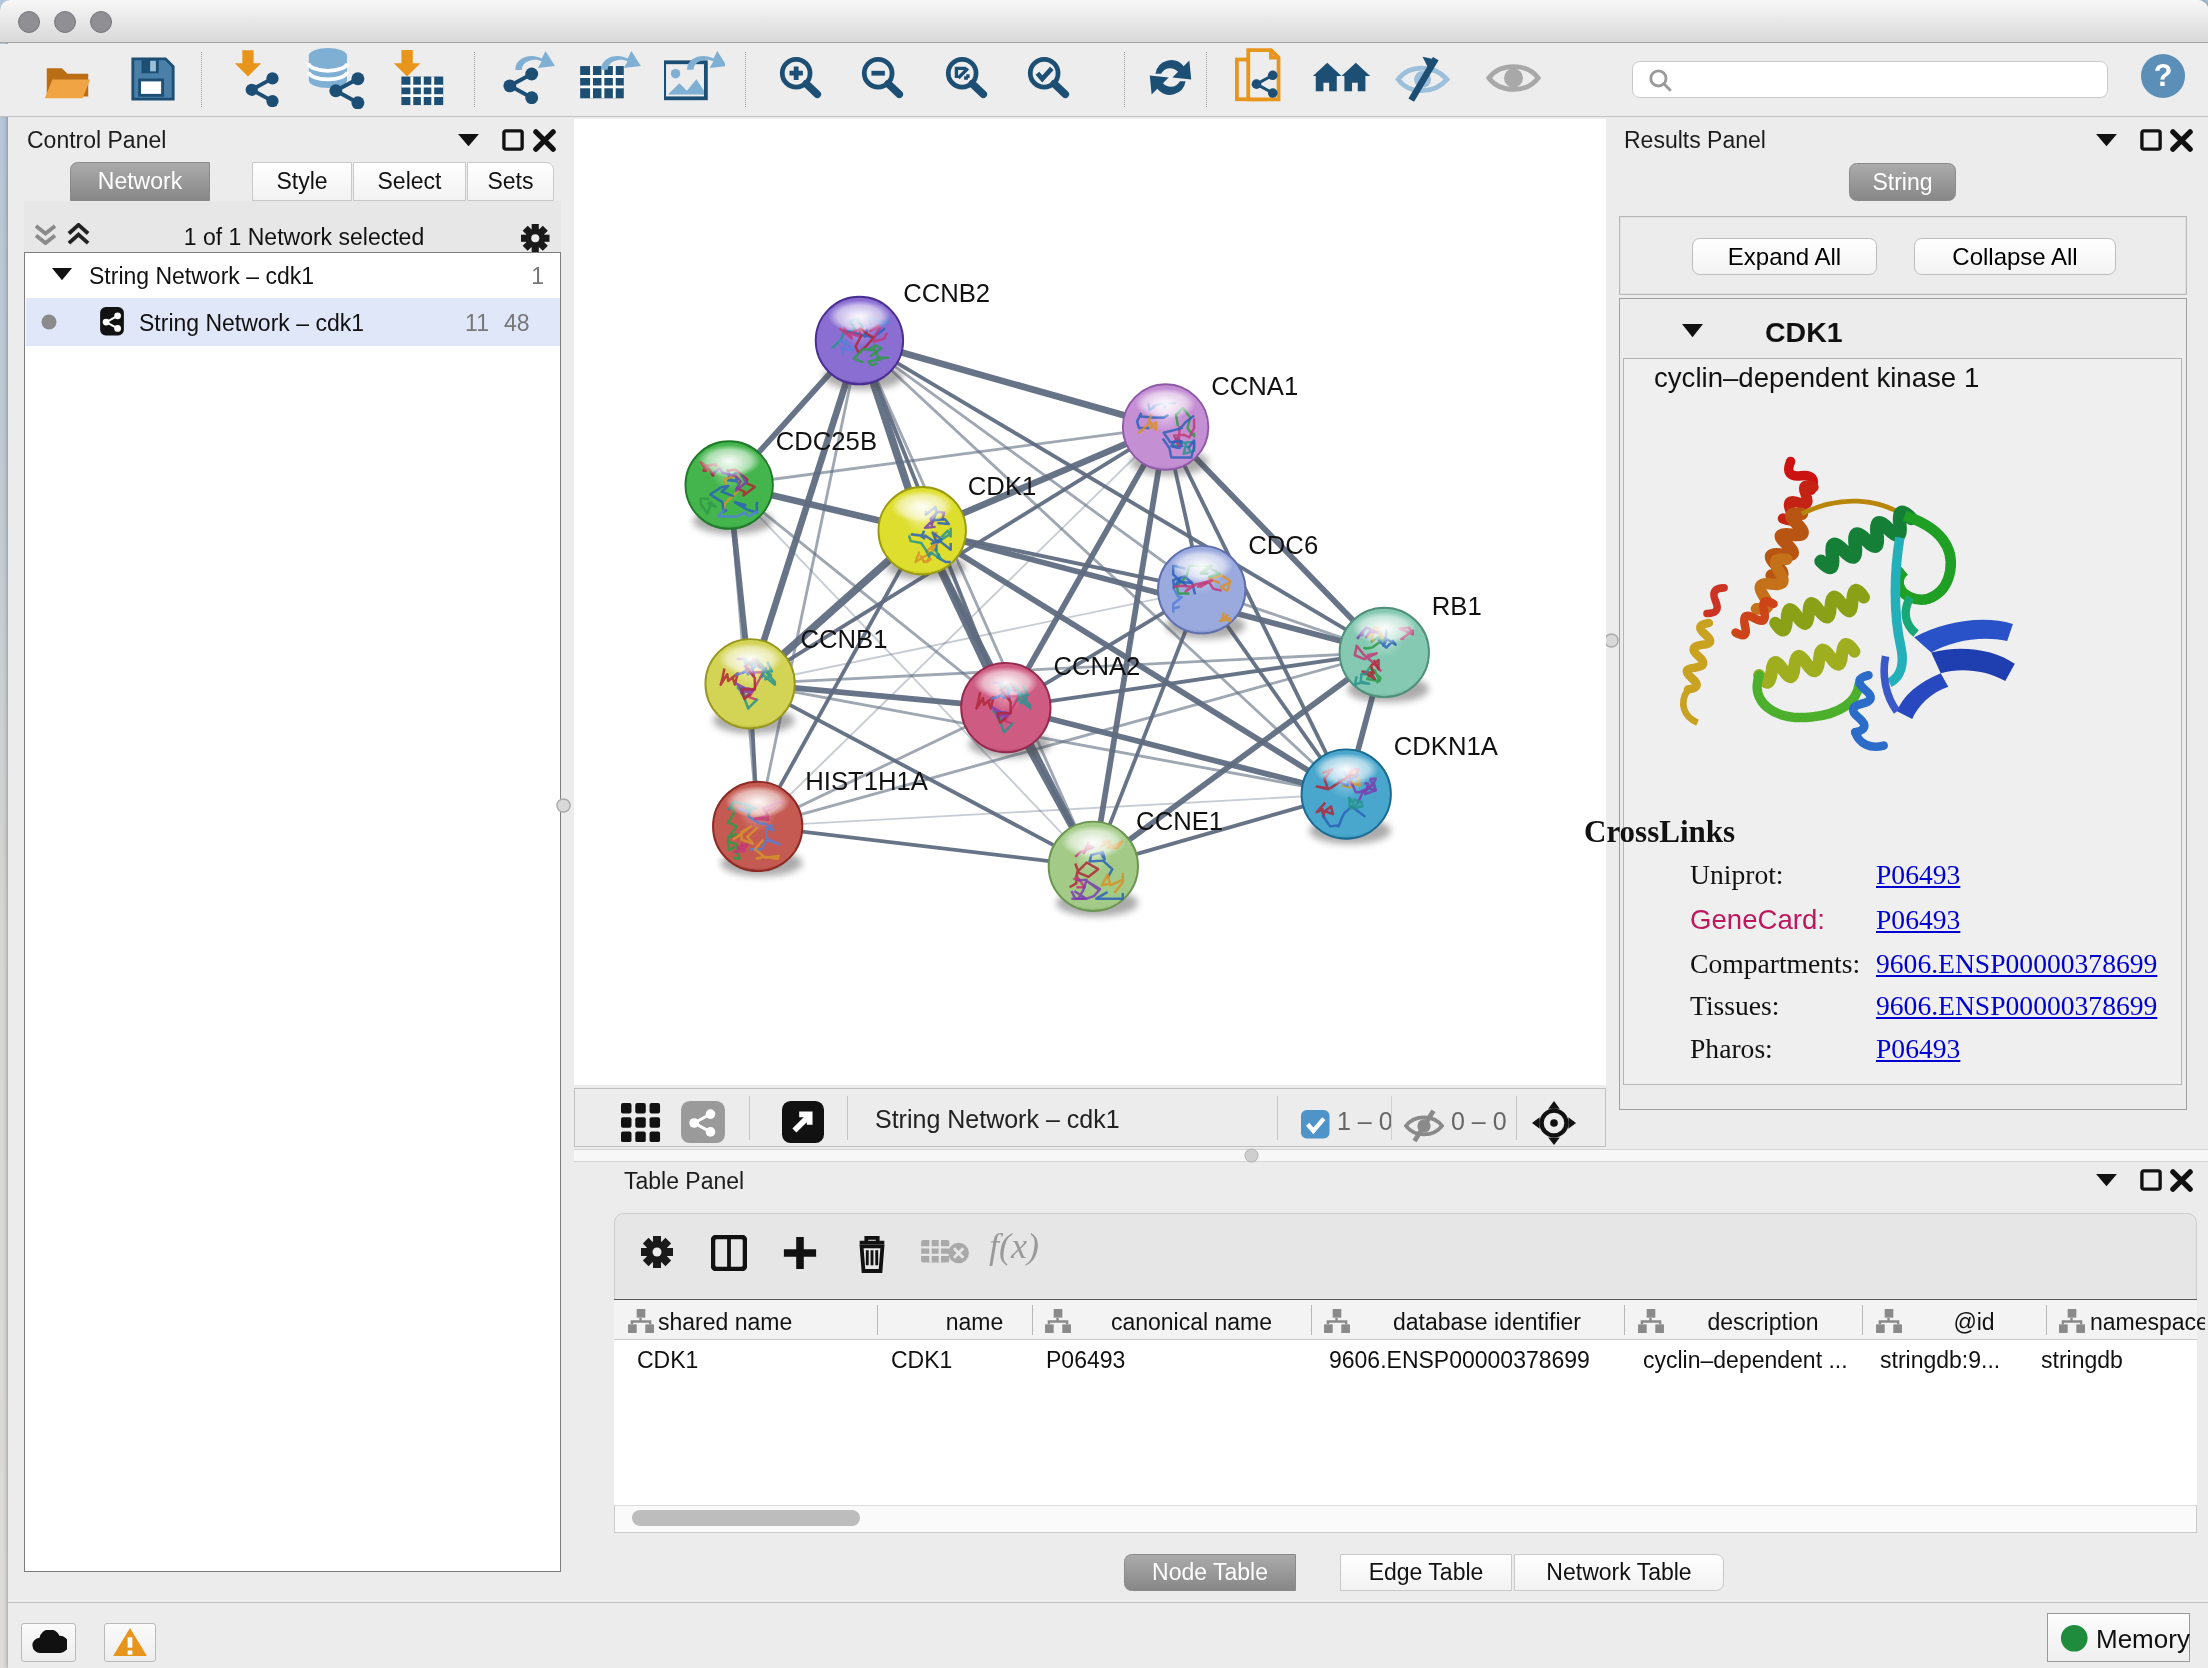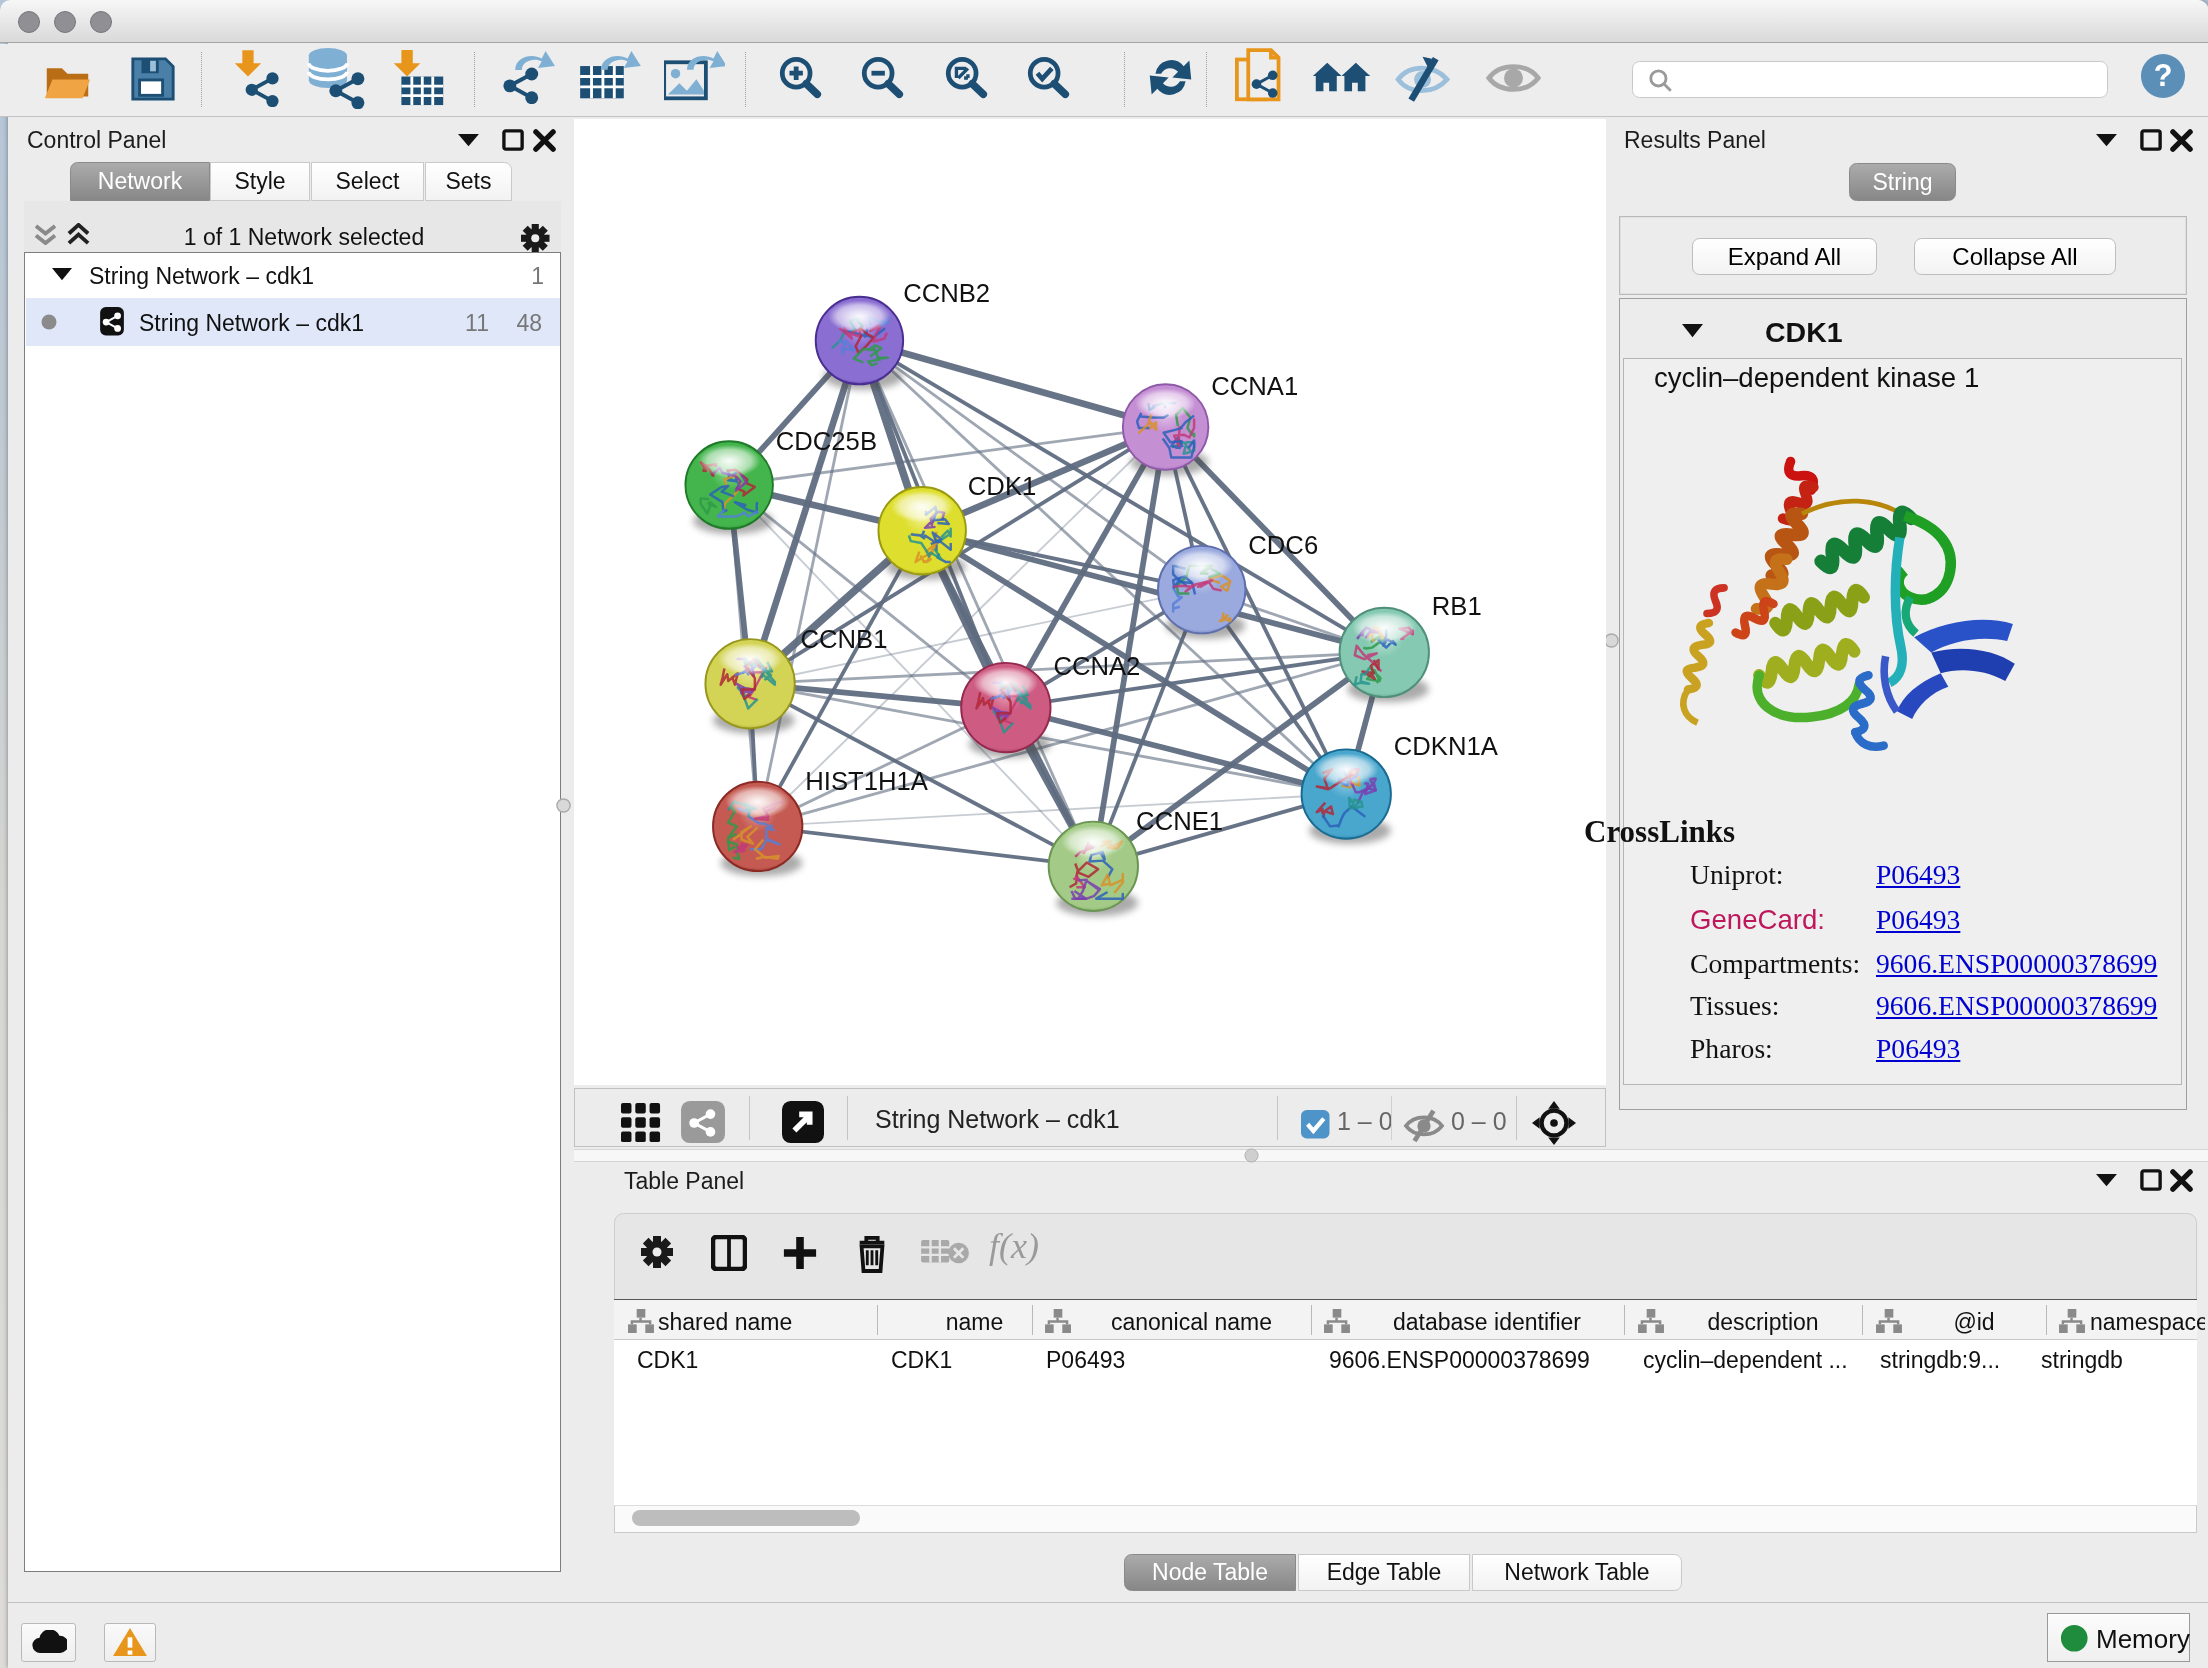--- a/index.html
+++ b/index.html
@@ -7,21 +7,21 @@
 #win{position:absolute;left:7.6px;top:0;width:2201px;height:1668px;background:#ececec;border-radius:11.4px 11.4px 0 0;box-shadow:0 0 5.7px rgba(0,0,0,.4);}
 #titlebar{position:absolute;left:0;top:0;width:100%;height:43px;background:linear-gradient(#f7f7f7,#d9d9d9);border-bottom:1px solid #a6a6a6;border-radius:10.5px 10.5px 0 0;}
 .tl{position:absolute;top:11.4px;width:22px;height:22px;border-radius:50%;background:#8f8f94;border:1px solid #76767c;}
 #title{position:absolute;top:7.6px;left:0;width:100%;text-align:left;font-size:27px;color:#3c3c3c;margin-top:48px;}
 #toolbar{position:absolute;left:0;top:44px;width:100%;height:73px;background:#ededed;border-bottom:1px solid #c3c3c3;}
 .tbsep{position:absolute;height:55px;width:0;border-left:1.9px dotted #9f9f9f;}
 .ticon{position:absolute;}
 #searchbox{position:absolute;left:1632px;top:61px;width:476px;height:37px;background:#fff;border:1.9px solid #c9c9c9;border-radius:7.6px;}
 .ptitle{font-size:23px;color:#1c1c1c;position:absolute;}
 .seltab{background:linear-gradient(#ababab,#878787);color:#fff;border:1px solid #8a8a8a;}
-.whitetab{background:linear-gradient(#ffffff,#f2f2f2);color:#111;border:1px solid #c9c9c9;}
+.whitetab{background:linear-gradient(#ffffff,#f2f2f2);color:#111;border:1px solid #c9c9c9;margin-left:42px;}
 .tabt{font-size:23px;text-align:center;position:absolute;display:flex;align-items:center;justify-content:center;}
 a.lnk{color:#0000d0;text-decoration:underline;}
 </style></head><body>
 <div id="win"></div>
 
 <div id="titlebar"></div>
 <div class="tl" style="left:18px"></div>
 <div class="tl" style="left:54px"></div>
 <div class="tl" style="left:90px"></div>
 <div id="title">Session: New Session</div>
@@ -215,21 +215,21 @@
     <g transform="translate(3,6) scale(0.55)">
       <circle cx="28" cy="6" r="6.5" fill="#fff"></circle>
       <circle cx="6" cy="18" r="6.5" fill="#fff"></circle>
       <circle cx="28" cy="30" r="6.5" fill="#fff"></circle>
       <line x1="6" y1="18" x2="28" y2="6" stroke="#fff" stroke-width="4"></line>
       <line x1="6" y1="18" x2="28" y2="30" stroke="#fff" stroke-width="4"></line>
     </g>
   </svg>
 <div class="abs" style="left:139px;top:310px;font-size:23px;color:#111">String Network – cdk1</div>
 <div class="abs" style="left:451px;top:310px;width:38px;text-align:right;font-size:23px;color:#777">11</div>
-<div class="abs" style="left:504px;top:310px;width:38px;text-align:right;font-size:23px;color:#777">48</div>
+<div class="abs" style="left:504px;top:310px;width:38px;font-size:23px;color:#777">48</div>
 <svg class="abs" style="left:556px;top:798px" width="15" height="15" viewBox="0 0 16 16">
     <circle cx="8" cy="8" r="7" fill="#d8d8d8" stroke="#aaa" stroke-width="1.5"></circle>
   </svg>
 <svg class="abs" style="left:1604px;top:633px" width="15" height="15" viewBox="0 0 16 16">
     <circle cx="8" cy="8" r="7" fill="#d8d8d8" stroke="#aaa" stroke-width="1.5"></circle>
   </svg>
 <div class="abs" style="left:574px;top:119px;width:1032px;height:966px;background:#fff"></div>
 <svg class="abs" style="left:574px;top:119px" width="1032" height="966" viewBox="0 0 1085 1016">
     <defs>
       <filter id="blur1" x="-50%" y="-50%" width="200%" height="200%">

